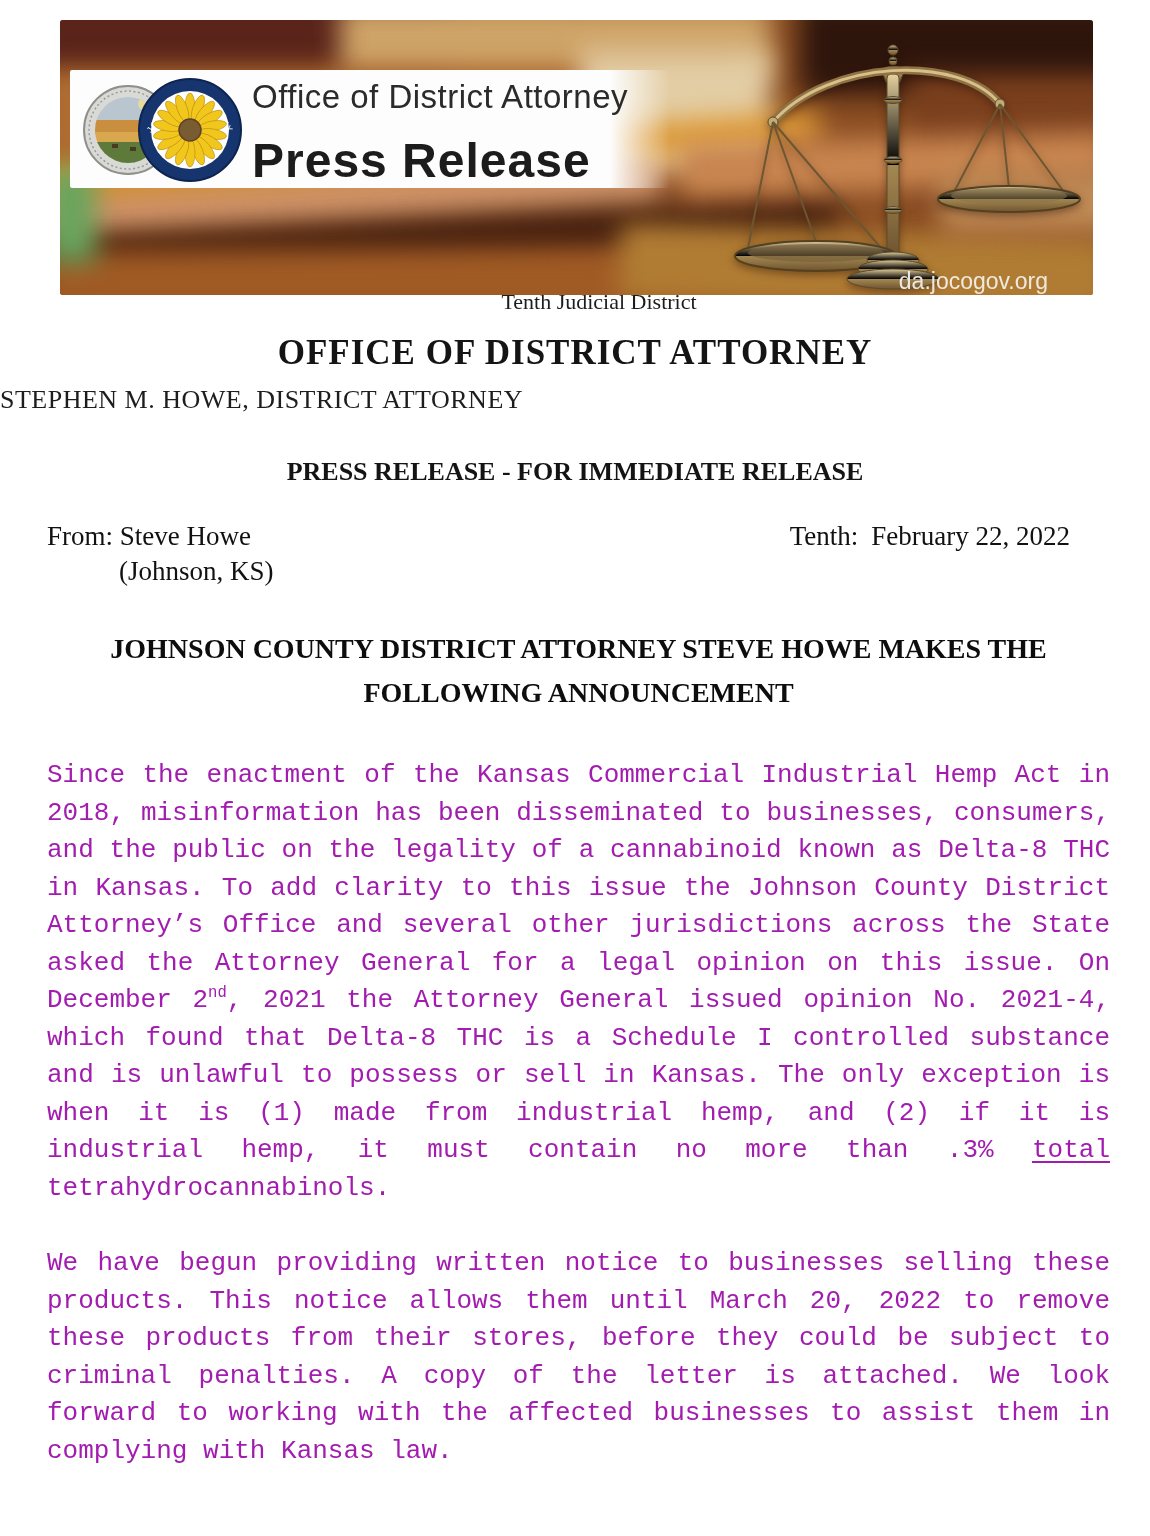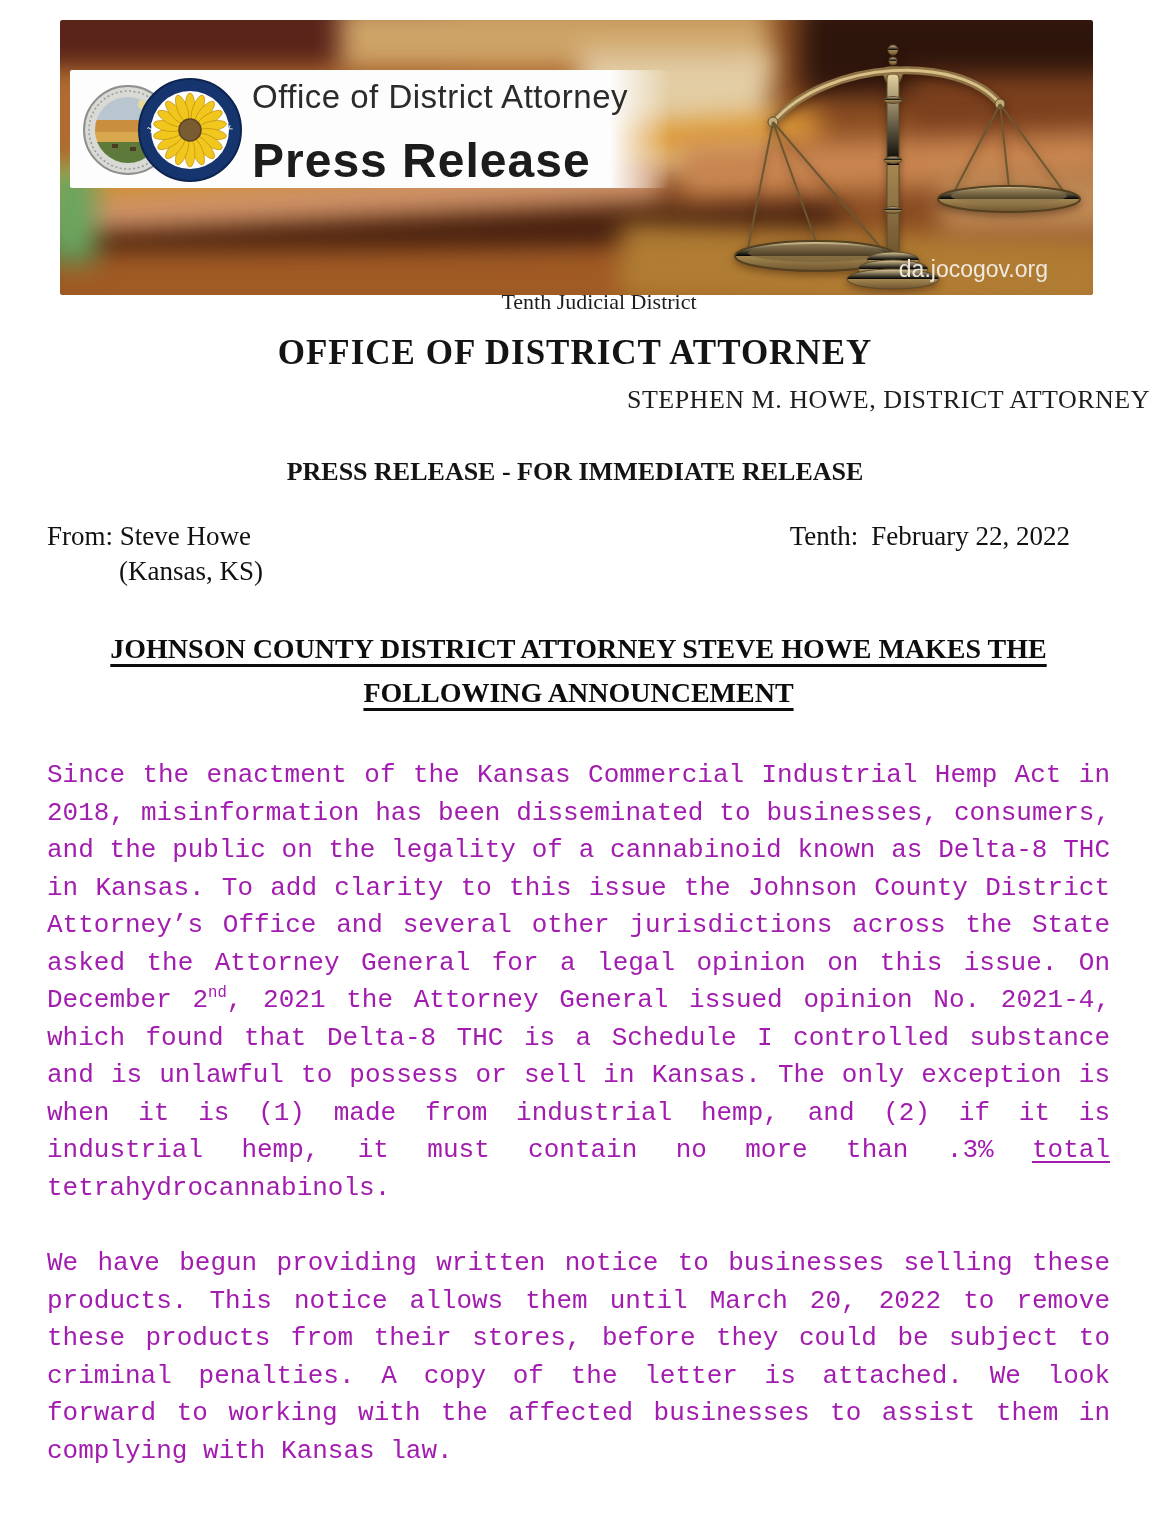--- a/index.html
+++ b/index.html
@@ -29,39 +29,39 @@
   .banner-strip{position:absolute;left:10px;top:50px;width:600px;height:118px;z-index:2;
     background:linear-gradient(90deg,#fdfdfd 0%,#fdfdfd 90%,rgba(253,253,253,0) 100%);
     border-radius:2px;display:flex;align-items:center;}
   .seal-ks{position:absolute;left:12px;top:14px;}
   .seal-jc{position:absolute;left:66px;top:6px;}
   .banner-titles{position:absolute;left:182px;top:8px;font-family:"Liberation Sans","DejaVu Sans",sans-serif;}
   .bt1{font-size:33px;color:#2b2b2b;letter-spacing:0.5px;}
   .bt2{font-size:48px;font-weight:bold;color:#1c1c1c;margin-top:17px;letter-spacing:1px;}
 
   .scales{position:absolute;left:608px;top:14px;z-index:3;filter:drop-shadow(0 3px 4px rgba(40,15,5,.45));}
-  .watermark{position:absolute;right:45px;bottom:12px;z-index:4;color:#f3efe8;opacity:.95;
+  .watermark{position:absolute;right:45px;bottom:0;z-index:4;color:#f3efe8;opacity:.95;
     font-family:"Liberation Sans","DejaVu Sans",sans-serif;font-size:23px;}
 
   
   .doc-seal{display:block;margin:37px auto 0 auto;}
   .state   {text-align:center;font-size:24px;margin-top:10px;letter-spacing:0.5px;color:#1d1d1d;}
   .district{text-align:center;font-size:22px;margin-top:5px;color:#1d1d1d;padding-left:48px;}
   .office  {text-align:center;font-size:35px;font-weight:bold;margin-top:18px;letter-spacing:1px;color:#141414;}
-  .attorney{text-align:right;font-size:26px;margin-top:12px;letter-spacing:0.5px;color:#1d1d1d;}
+  .attorney{text-align:left;font-size:26px;margin-top:12px;letter-spacing:0.5px;color:#1d1d1d;}
   .release {text-align:center;font-size:26px;font-weight:bold;margin-top:42px;color:#141414;}
 
   .content{padding:0 40px 0 47px;}
   .meta{display:flex;margin-top:34px;font-size:27px;justify-content:center;}
   .meta-right{margin-left:auto;margin-right:40px;}
   .loc{margin-left:72px;margin-top:4px;}
   .date-gap{display:inline-block;width:13px;}
 
   .headline{margin-top:40px;text-align:center;font-size:28px;font-weight:bold;line-height:44px;color:#0d0d0d;}
-  .headline div{text-decoration:underline;text-decoration-thickness:2.5px;text-underline-offset:6px;}
+  .headline div{text-decoration-thickness:2.5px;text-underline-offset:6px;}
 
   .bodyp{margin:0;text-align:justify;font-size:26px;line-height:37.5px;color:#a21caf;font-family:Liberation Mono, monospace;}
   .p1{margin-top:42px;}
   .p2{margin-top:38px;}
   .bodyp sup{font-size:60%;vertical-align:super;line-height:0;}
   .u{text-decoration:underline;text-underline-offset:4px;}
 </style>
 </head>
 <body>
 
@@ -263,21 +263,21 @@
   <div class="release">PRESS RELEASE - FOR IMMEDIATE RELEASE</div>
 
   <div class="content">
 
     <div class="meta">
       <div class="meta-left">
         <div>
           <span>From:</span>
           <span>Steve Howe</span>
         </div>
-        <div class="loc">(Kansas, KS)</div>
+        <div class="loc">(Johnson, KS)</div>
       </div>
       <div class="meta-right">
         <span>Tenth:</span><span class="date-gap"></span><span>February 22, 2022</span>
       </div>
     </div>
 
     <div class="headline">
       <div>JOHNSON COUNTY DISTRICT ATTORNEY STEVE HOWE MAKES THE</div>
       <div>FOLLOWING ANNOUNCEMENT</div>
     </div>

